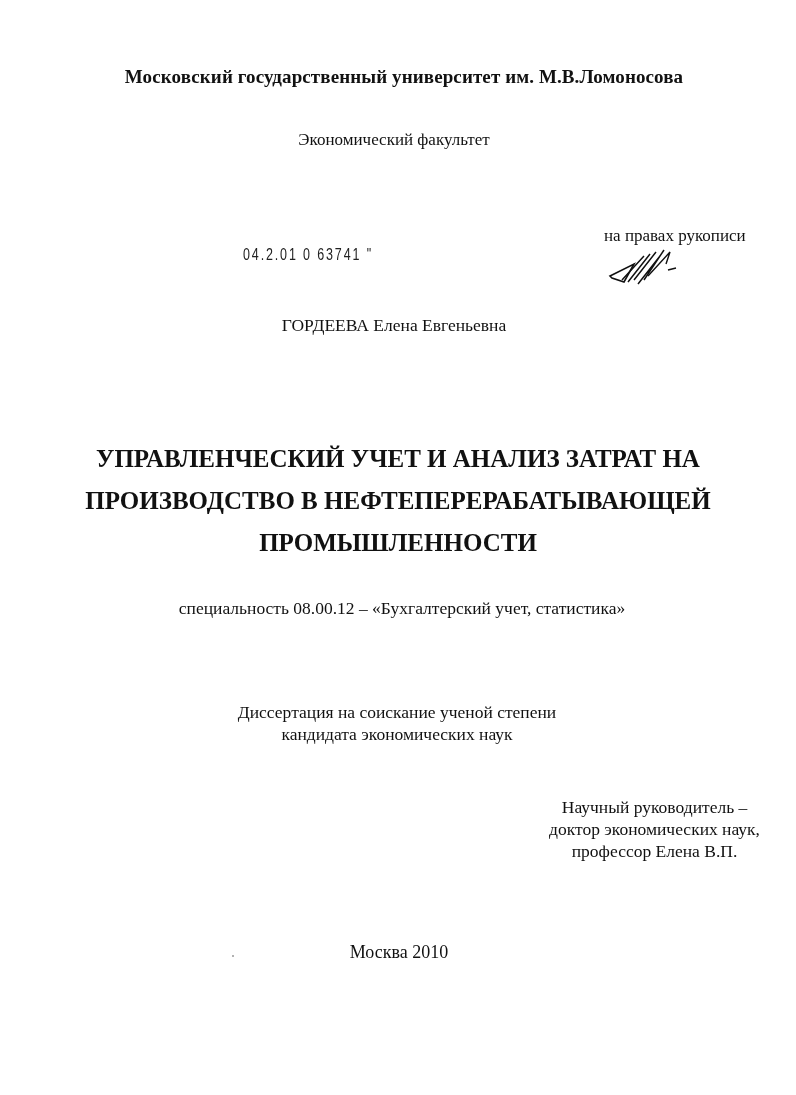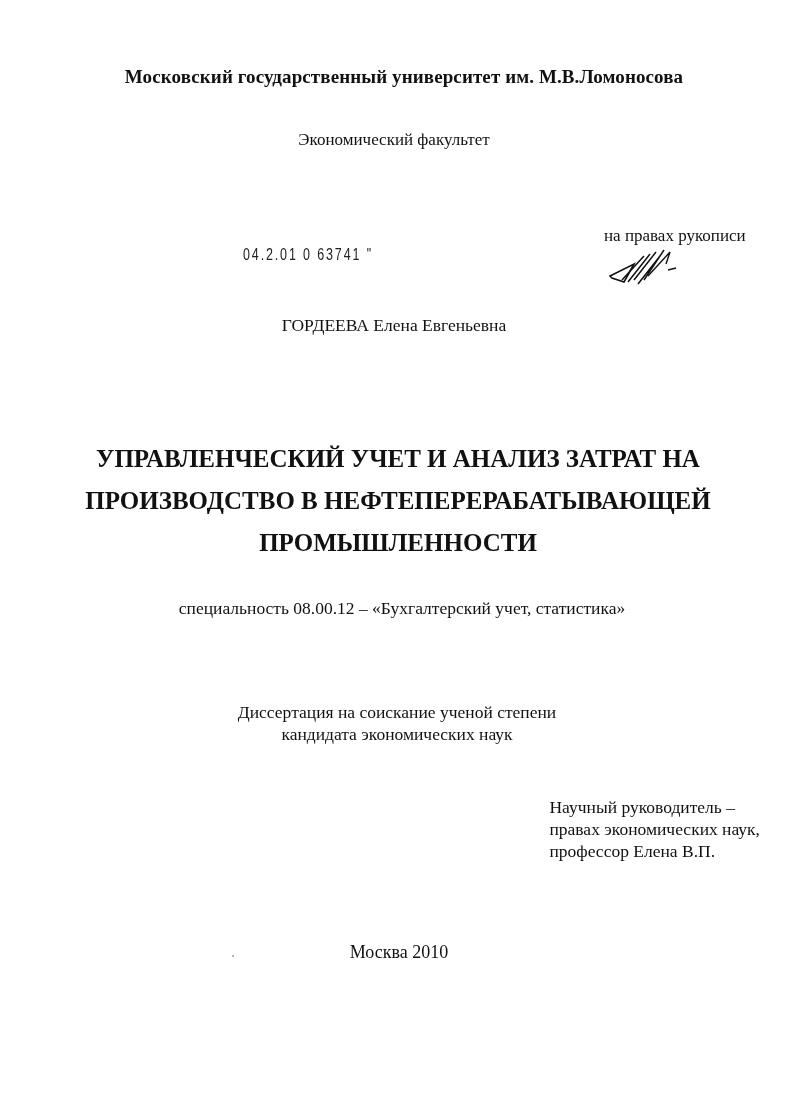--- a/index.html
+++ b/index.html
@@ -16,21 +16,21 @@
       top: 246px; left: 243px; font-family: "Liberation Sans", "DejaVu Sans", sans-serif;
       font-size: 16px; letter-spacing: 2.4px; color: #222; transform: scaleX(0.78);
       transform-origin: left top;
     }
     .signature { top: 246px; left: 604px; width: 80px; height: 42px; }
     .author { top: 315px; font-size: 17.5px; left: -4px; }
     .title { top: 438px; font-size: 25px; font-weight: bold; line-height: 42px; left: 0; }
     .title div { white-space: nowrap; }
     .specialty { top: 598px; font-size: 17.5px; left: 4px; }
     .degree { top: 660px; font-size: 17.5px; line-height: 22px; left: -1px; margin-top: 41px; }
-    .advisor { top: 796px; right: 36px; text-align: left; font-size: 17.5px; line-height: 22px; }
+    .advisor { top: 796px; right: 36px; text-align: center; font-size: 17.5px; line-height: 22px; }
     .city { top: 942px; font-size: 18px; left: 1px; }
     .dot { top: 955px; left: 232px; width: 2px; height: 2px; background: #999; border-radius: 1px; }
   </style>
 </head>
 <body>
 
 <div class="abs center university">Московский государственный университет им. М.В.Ломоносова</div>
 <div class="abs center faculty">Экономический факультет</div>
 
 <div class="abs rights">на правах рукописи</div>
@@ -55,18 +55,18 @@
 
 <div class="abs center specialty">специальность 08.00.12 – «Бухгалтерский учет, статистика»</div>
 
 <div class="abs center degree">
   <div>Диссертация на соискание ученой степени</div>
   <div>кандидата экономических наук</div>
 </div>
 
 <div class="abs advisor">
   <div>Научный руководитель –</div>
-  <div>правах экономических наук,</div>
+  <div>доктор экономических наук,</div>
   <div>профессор Елена В.П.</div>
 </div>
 
 <div class="abs dot"></div>
 <div class="abs center city">Москва 2010</div>
 
 </body></html>

